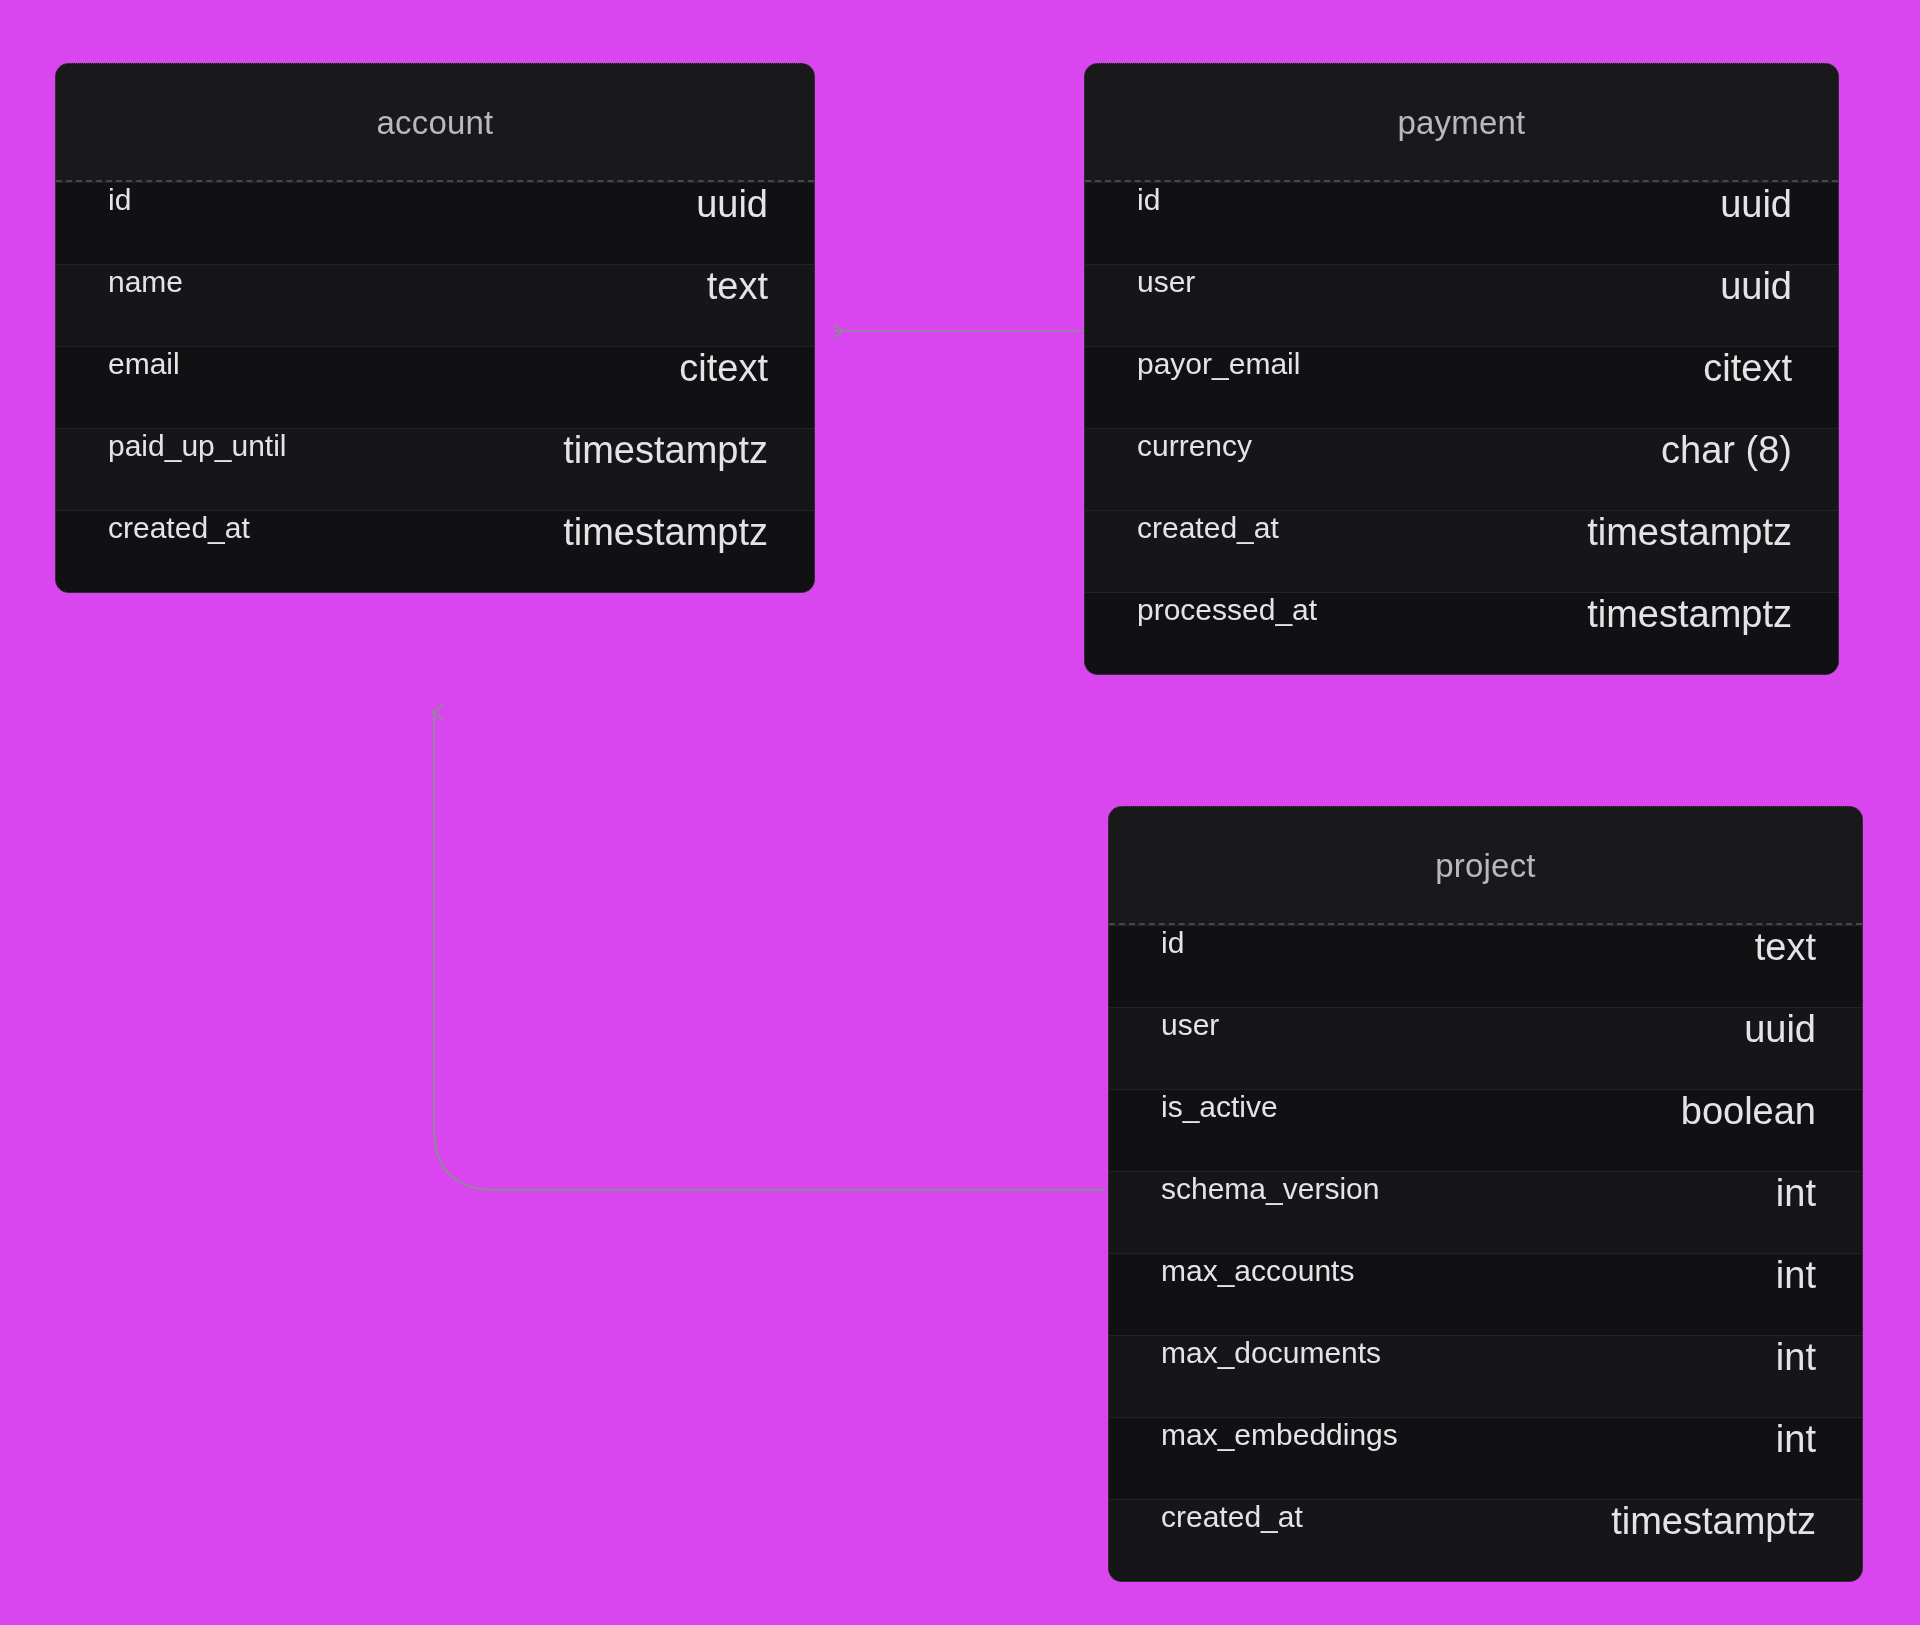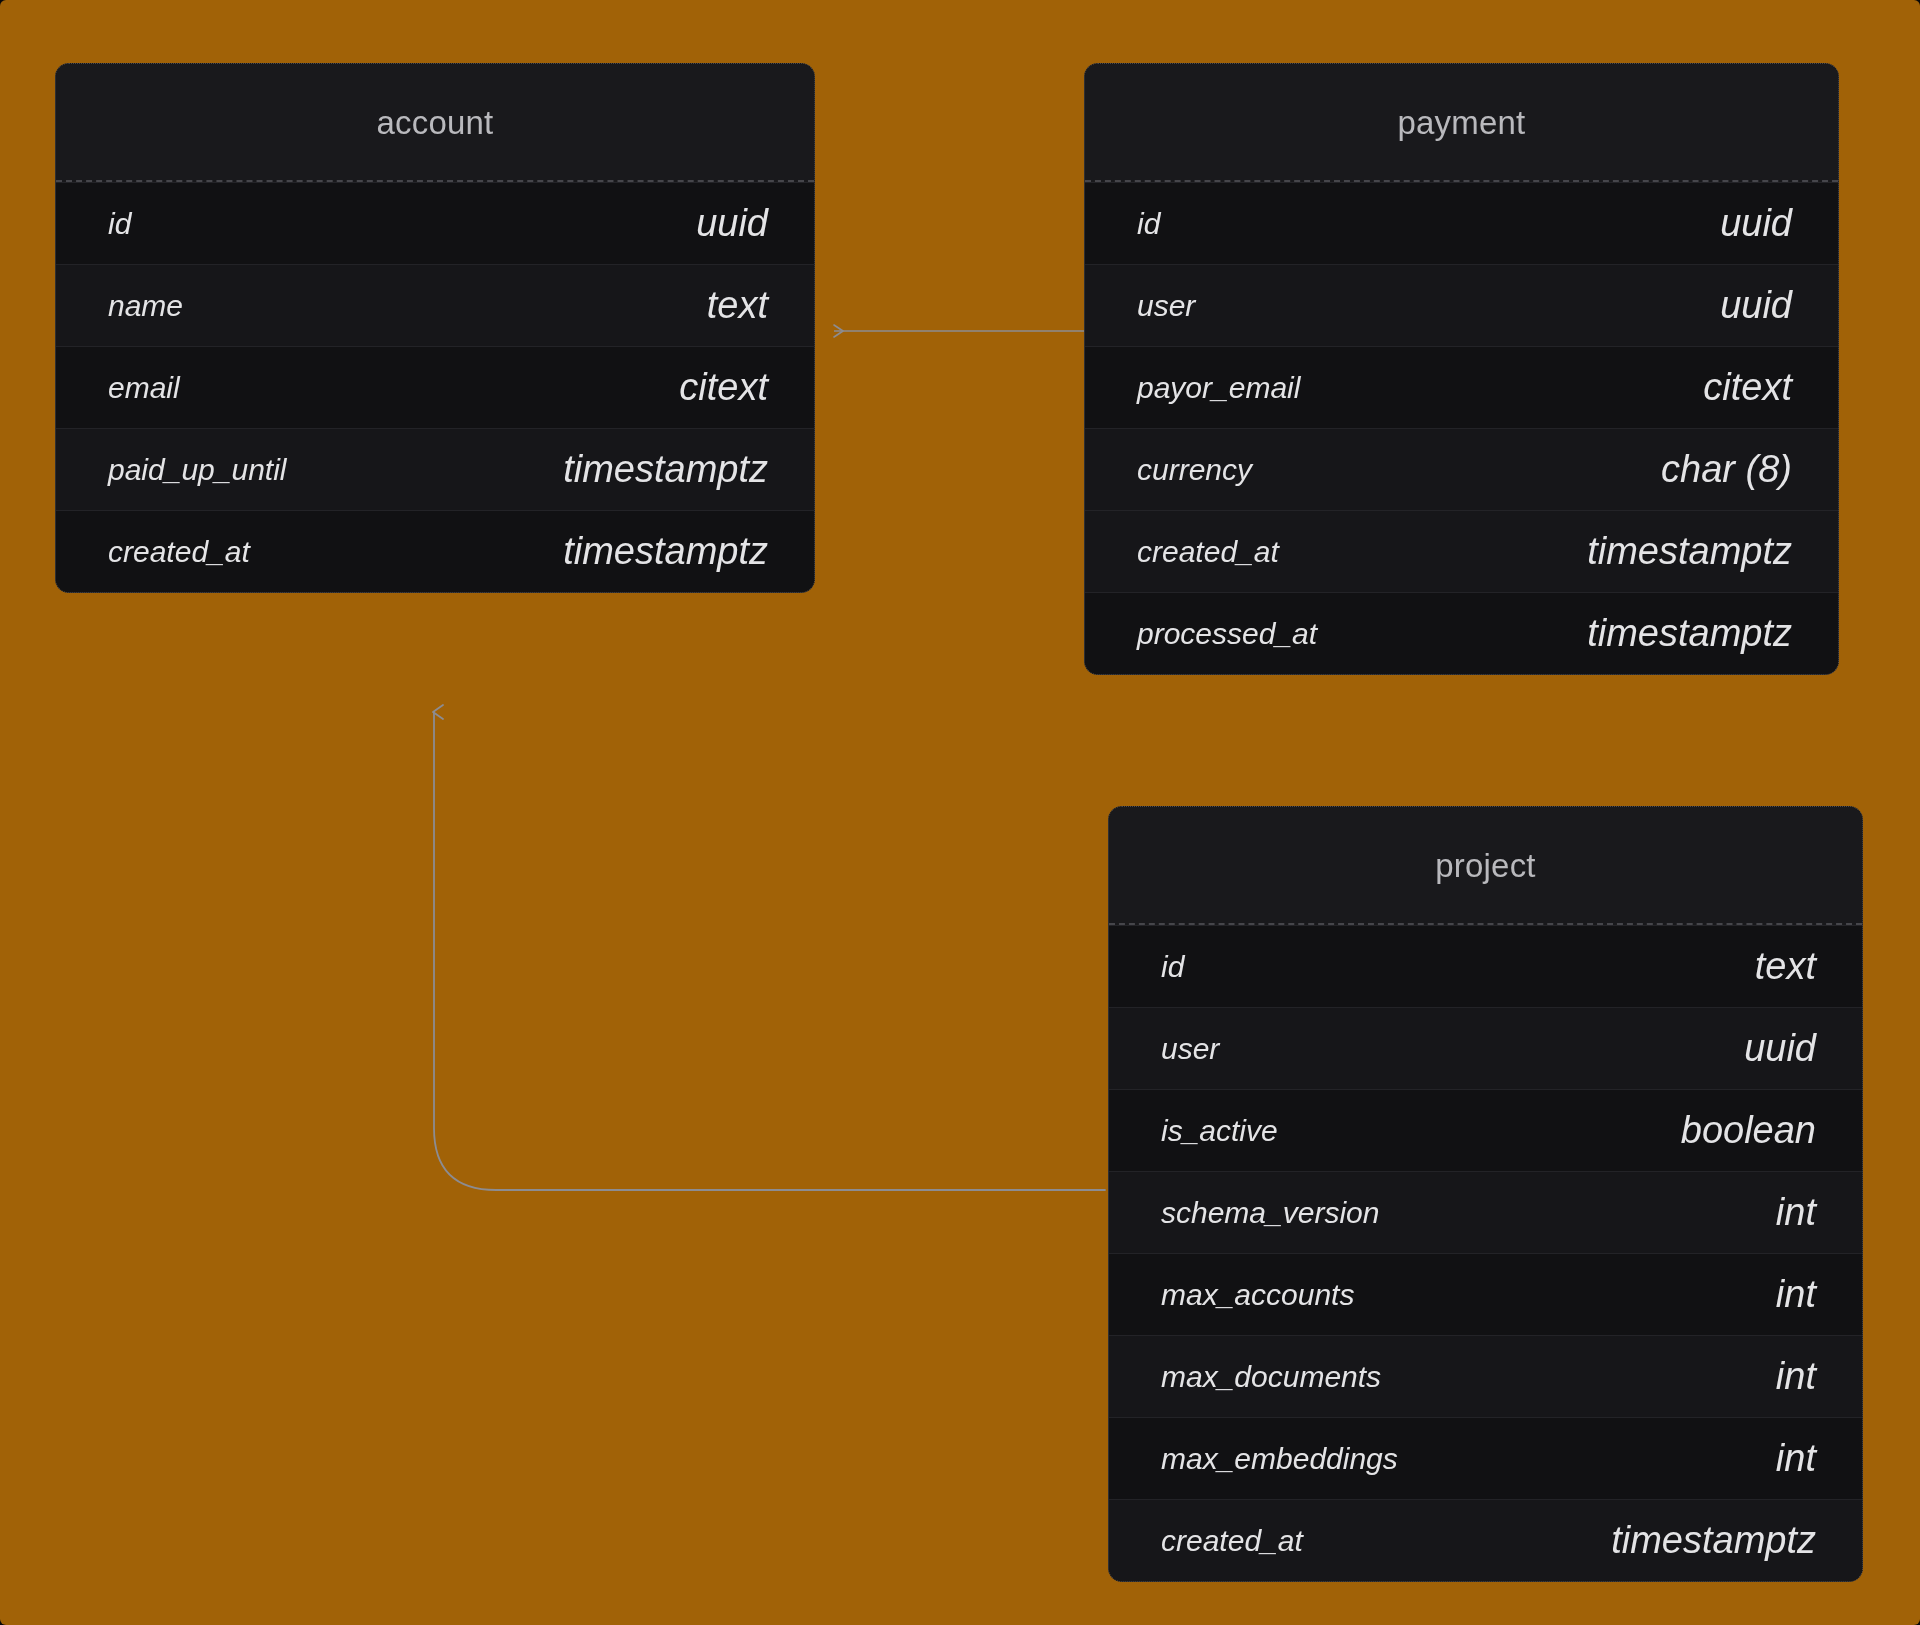--- a/index.html
+++ b/index.html
@@ -11,22 +11,21 @@
     width: 1920px;
     height: 1625px;
     font-family: "Liberation Sans", sans-serif;
     overflow: hidden;
   }
 
   #canvas {
     position: relative;
     width: 1920px;
     height: 1625px;
-    background: #a16207;
-    border-radius: 6px;
+    background: #d946ef;
   }
 
   
   #edges {
     position: absolute;
     left: 0;
     top: 0;
     width: 1920px;
     height: 1625px;
     z-index: 1;
@@ -63,26 +62,25 @@
     right: 0;
     bottom: 0;
     height: 0;
     border-top: 2px dashed #46464b;
   }
 
   .field-row {
     box-sizing: border-box;
     height: 82px;
     display: flex;
-    align-items: center;
+    align-items: flex-start;
     justify-content: space-between;
     padding: 0 46px 0 52px;
     border-top: 1px solid #232327;
     background: #111113;
-    font-style: italic;
   }
   .field-row:first-child {
     border-top: none;
   }
   .field-row.alt {
     background: #161619;
   }
   .field-name {
     font-size: 30px;
     color: #e4e4e6;

